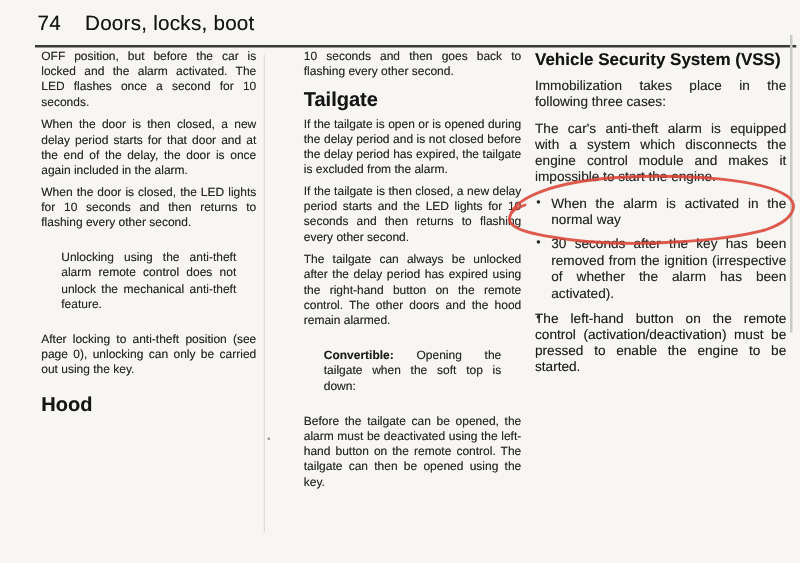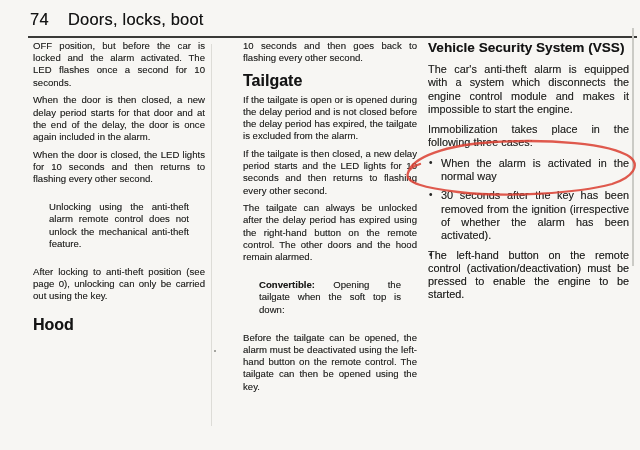--- a/index.html
+++ b/index.html
@@ -79,22 +79,22 @@
     <div class="h2">Tailgate</div>
     <p>If the tailgate is open or is opened during the delay period and is not closed before the delay period has expired, the tailgate is excluded from the alarm.</p>
     <p>If the tailgate is then closed, a new delay period starts and the LED lights for 10 seconds and then returns to flashing every other second.</p>
     <p>The tailgate can always be unlocked after the delay period has expired using the right-hand button on the remote control. The other doors and the hood remain alarmed.</p>
     <p class="tight"><b>Convertible:</b><span> Opening the tailgate when the soft top is down:</span></p>
     <p>Before the tailgate can be opened, the alarm must be deactivated using the left-hand button on the remote control. The tailgate can then be opened using the key.</p>
   </div>
 
   <div class="col col3">
     <div class="h1">Vehicle Security System (VSS)</div>
+    <p>Immobilization takes place in the following three cases:</p>
     <p>The car's anti-theft alarm is equipped with a system which disconnects the engine control module and makes it impossible to start the engine.</p>
-    <p>Immobilization takes place in the following three cases:</p>
     <ul class="blist">
       <li><span class="b-dot">•</span><span>When the alarm is activated in the normal way</span></li>
       <li><span class="b-dot">•</span><span>30 seconds after the key has been removed from the ignition (irrespective of whether the alarm has been activated).</span></li>
       <li><span class="b-dot">•</span></li>
     </ul>
     <p class="bold-note">The left-hand button on the remote control (activation/deactivation) must be pressed to enable the engine to be started.</p>
   </div>
 
   <svg class="circle-annot" viewBox="0 0 242 72" xmlns="http://www.w3.org/2000/svg">
     <path d="M 10 42

